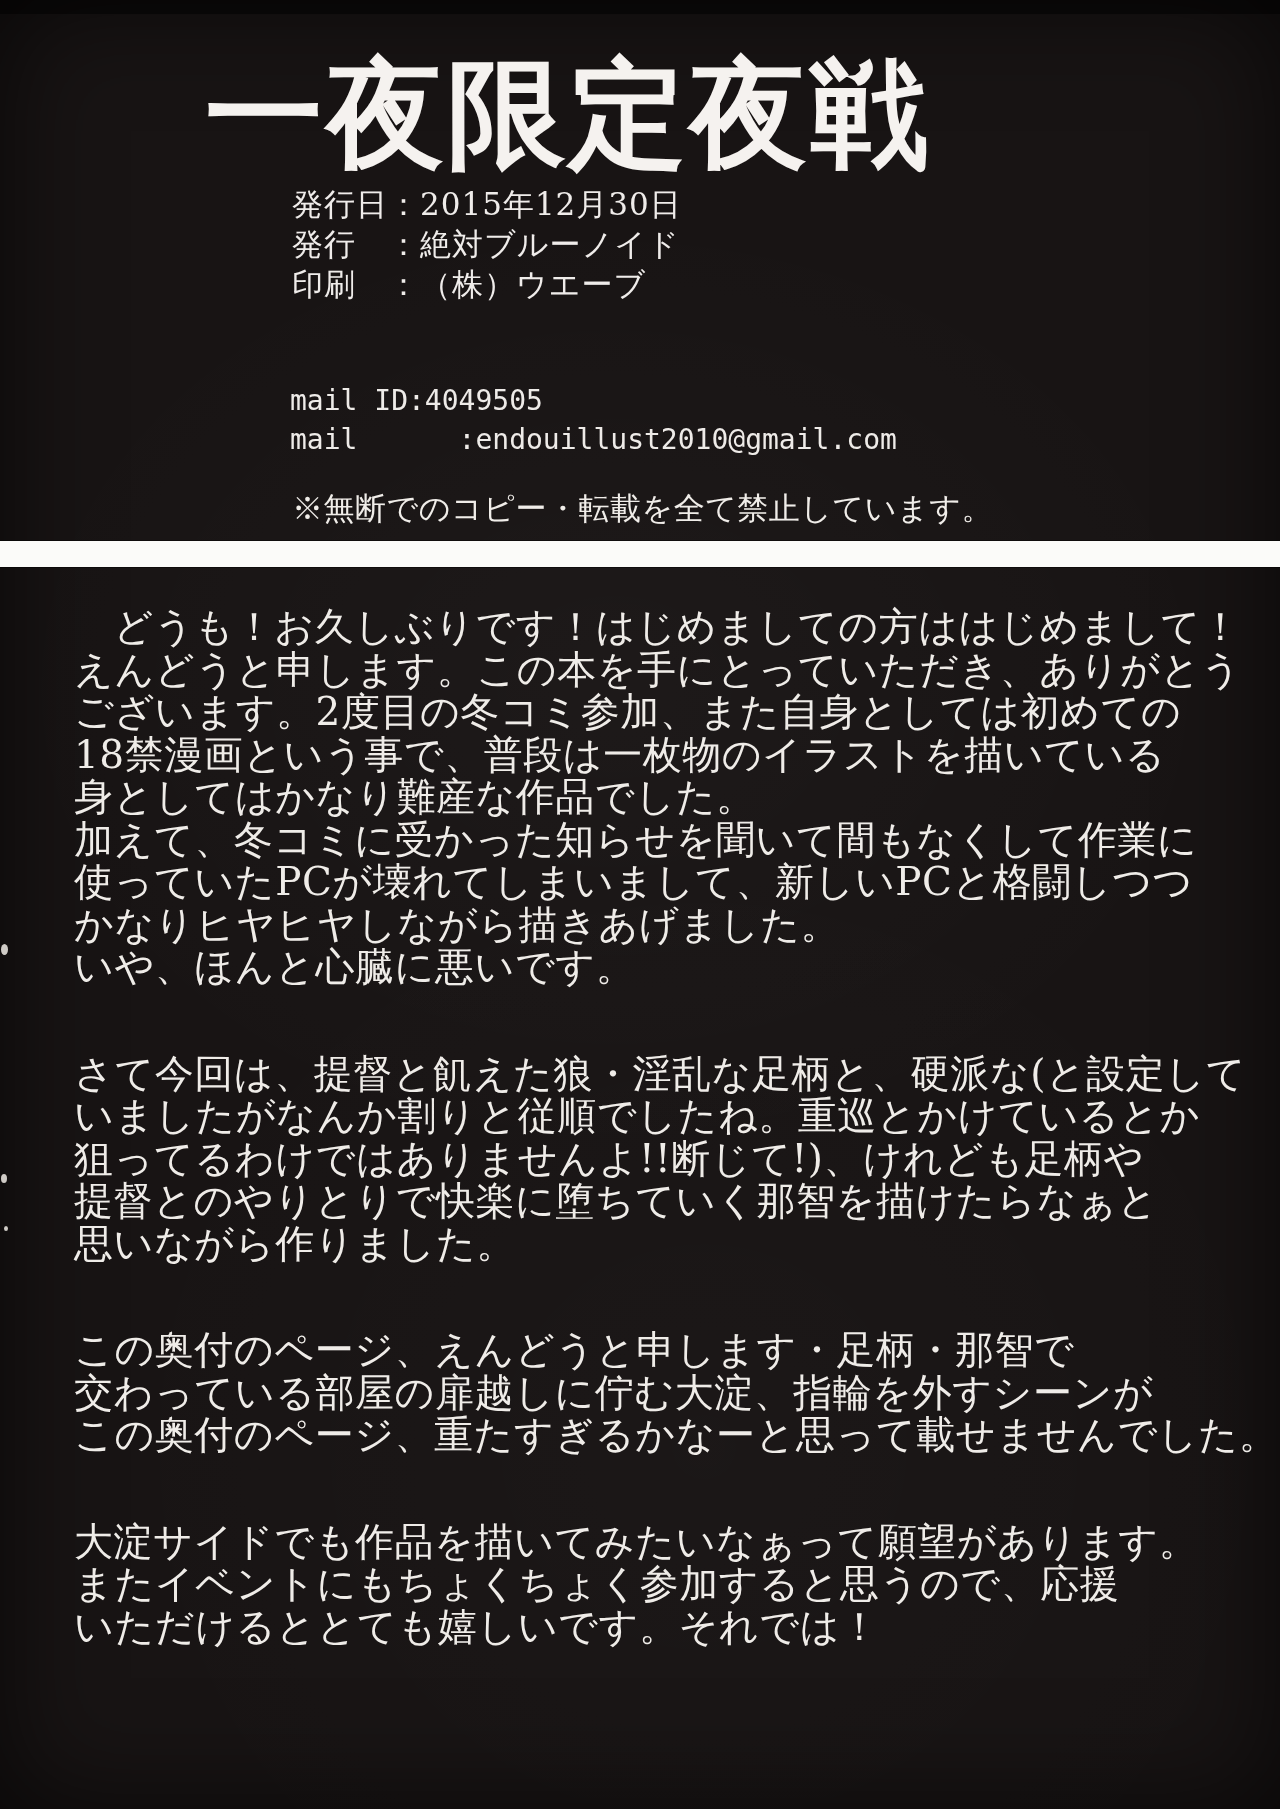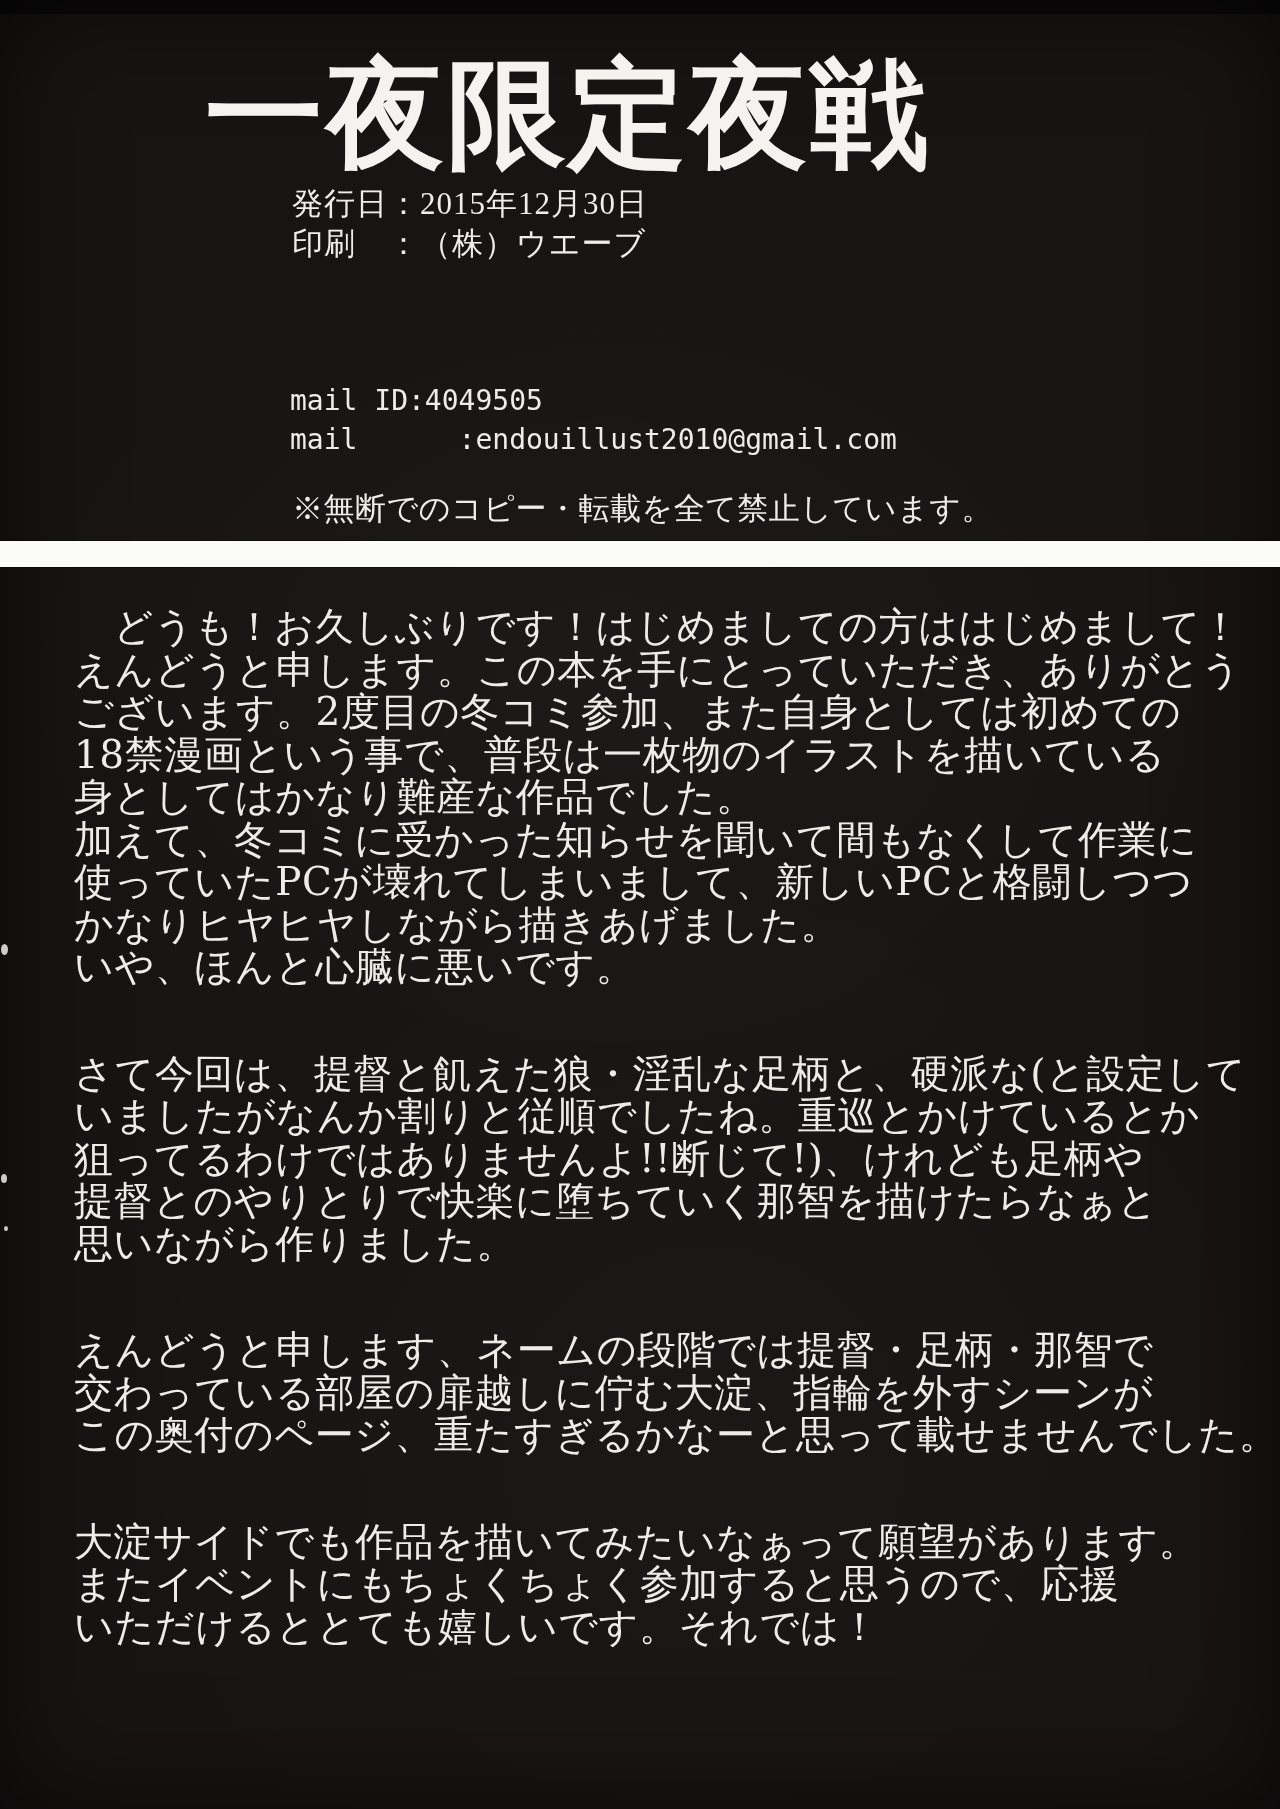--- a/index.html
+++ b/index.html
@@ -35,21 +35,21 @@
   }
   .colophon {
     position: absolute;
     top: 184px;
     left: 292px;
     font-size: 31px;
     line-height: 40px;
     letter-spacing: 1px;
     color: #efecea;
   }
-  .colophon > div { white-space: pre; font-family: Liberation Serif, serif; }
+  .colophon > div { white-space: pre; }
   .contact {
     position: absolute;
     top: 381px;
     left: 290px;
     font-family: "DejaVu Sans Mono", "Liberation Mono", monospace;
     font-size: 28px;
     line-height: 39px;
     color: #eeebe8;
   }
   .contact > div { white-space: pre; }
@@ -97,20 +97,21 @@
 </head>
 <body>
 
 <div class="page">
   <div class="edge-shade"></div>
 
   <h1 class="title">一夜限定夜戦</h1>
 
   <div class="colophon">
       <div>発行日：2015年12月30日</div>
+      <div>発行　：絶対ブルーノイド</div>
       <div>印刷　：（株）ウエーブ</div>
     </div>
 
   <div class="contact">
       <div>mail ID:4049505</div>
       <div>mail      :endouillust2010@gmail.com</div>
     </div>
 
   <div class="notice">※無断でのコピー・転載を全て禁止しています。</div>
 
@@ -129,21 +130,21 @@
         <div>いや、ほんと心臓に悪いです。</div>
       </div>
       <div class="paragraph">
         <div>さて今回は、提督と飢えた狼・淫乱な足柄と、硬派な(と設定して</div>
         <div>いましたがなんか割りと従順でしたね。重巡とかけているとか</div>
         <div>狙ってるわけではありませんよ!!断じて!)、けれども足柄や</div>
         <div>提督とのやりとりで快楽に堕ちていく那智を描けたらなぁと</div>
         <div>思いながら作りました。</div>
       </div>
       <div class="paragraph">
-        <div>えんどうと申します、ネームの段階では提督・足柄・那智で</div>
+        <div>この奥付のページ、えんどうと申します・足柄・那智で</div>
         <div>交わっている部屋の扉越しに佇む大淀、指輪を外すシーンが</div>
         <div>この奥付のページ、重たすぎるかなーと思って載せませんでした。</div>
       </div>
       <div class="paragraph">
         <div>大淀サイドでも作品を描いてみたいなぁって願望があります。</div>
         <div>またイベントにもちょくちょく参加すると思うので、応援</div>
         <div>いただけるととても嬉しいです。それでは！</div>
       </div>
     </div>
 

